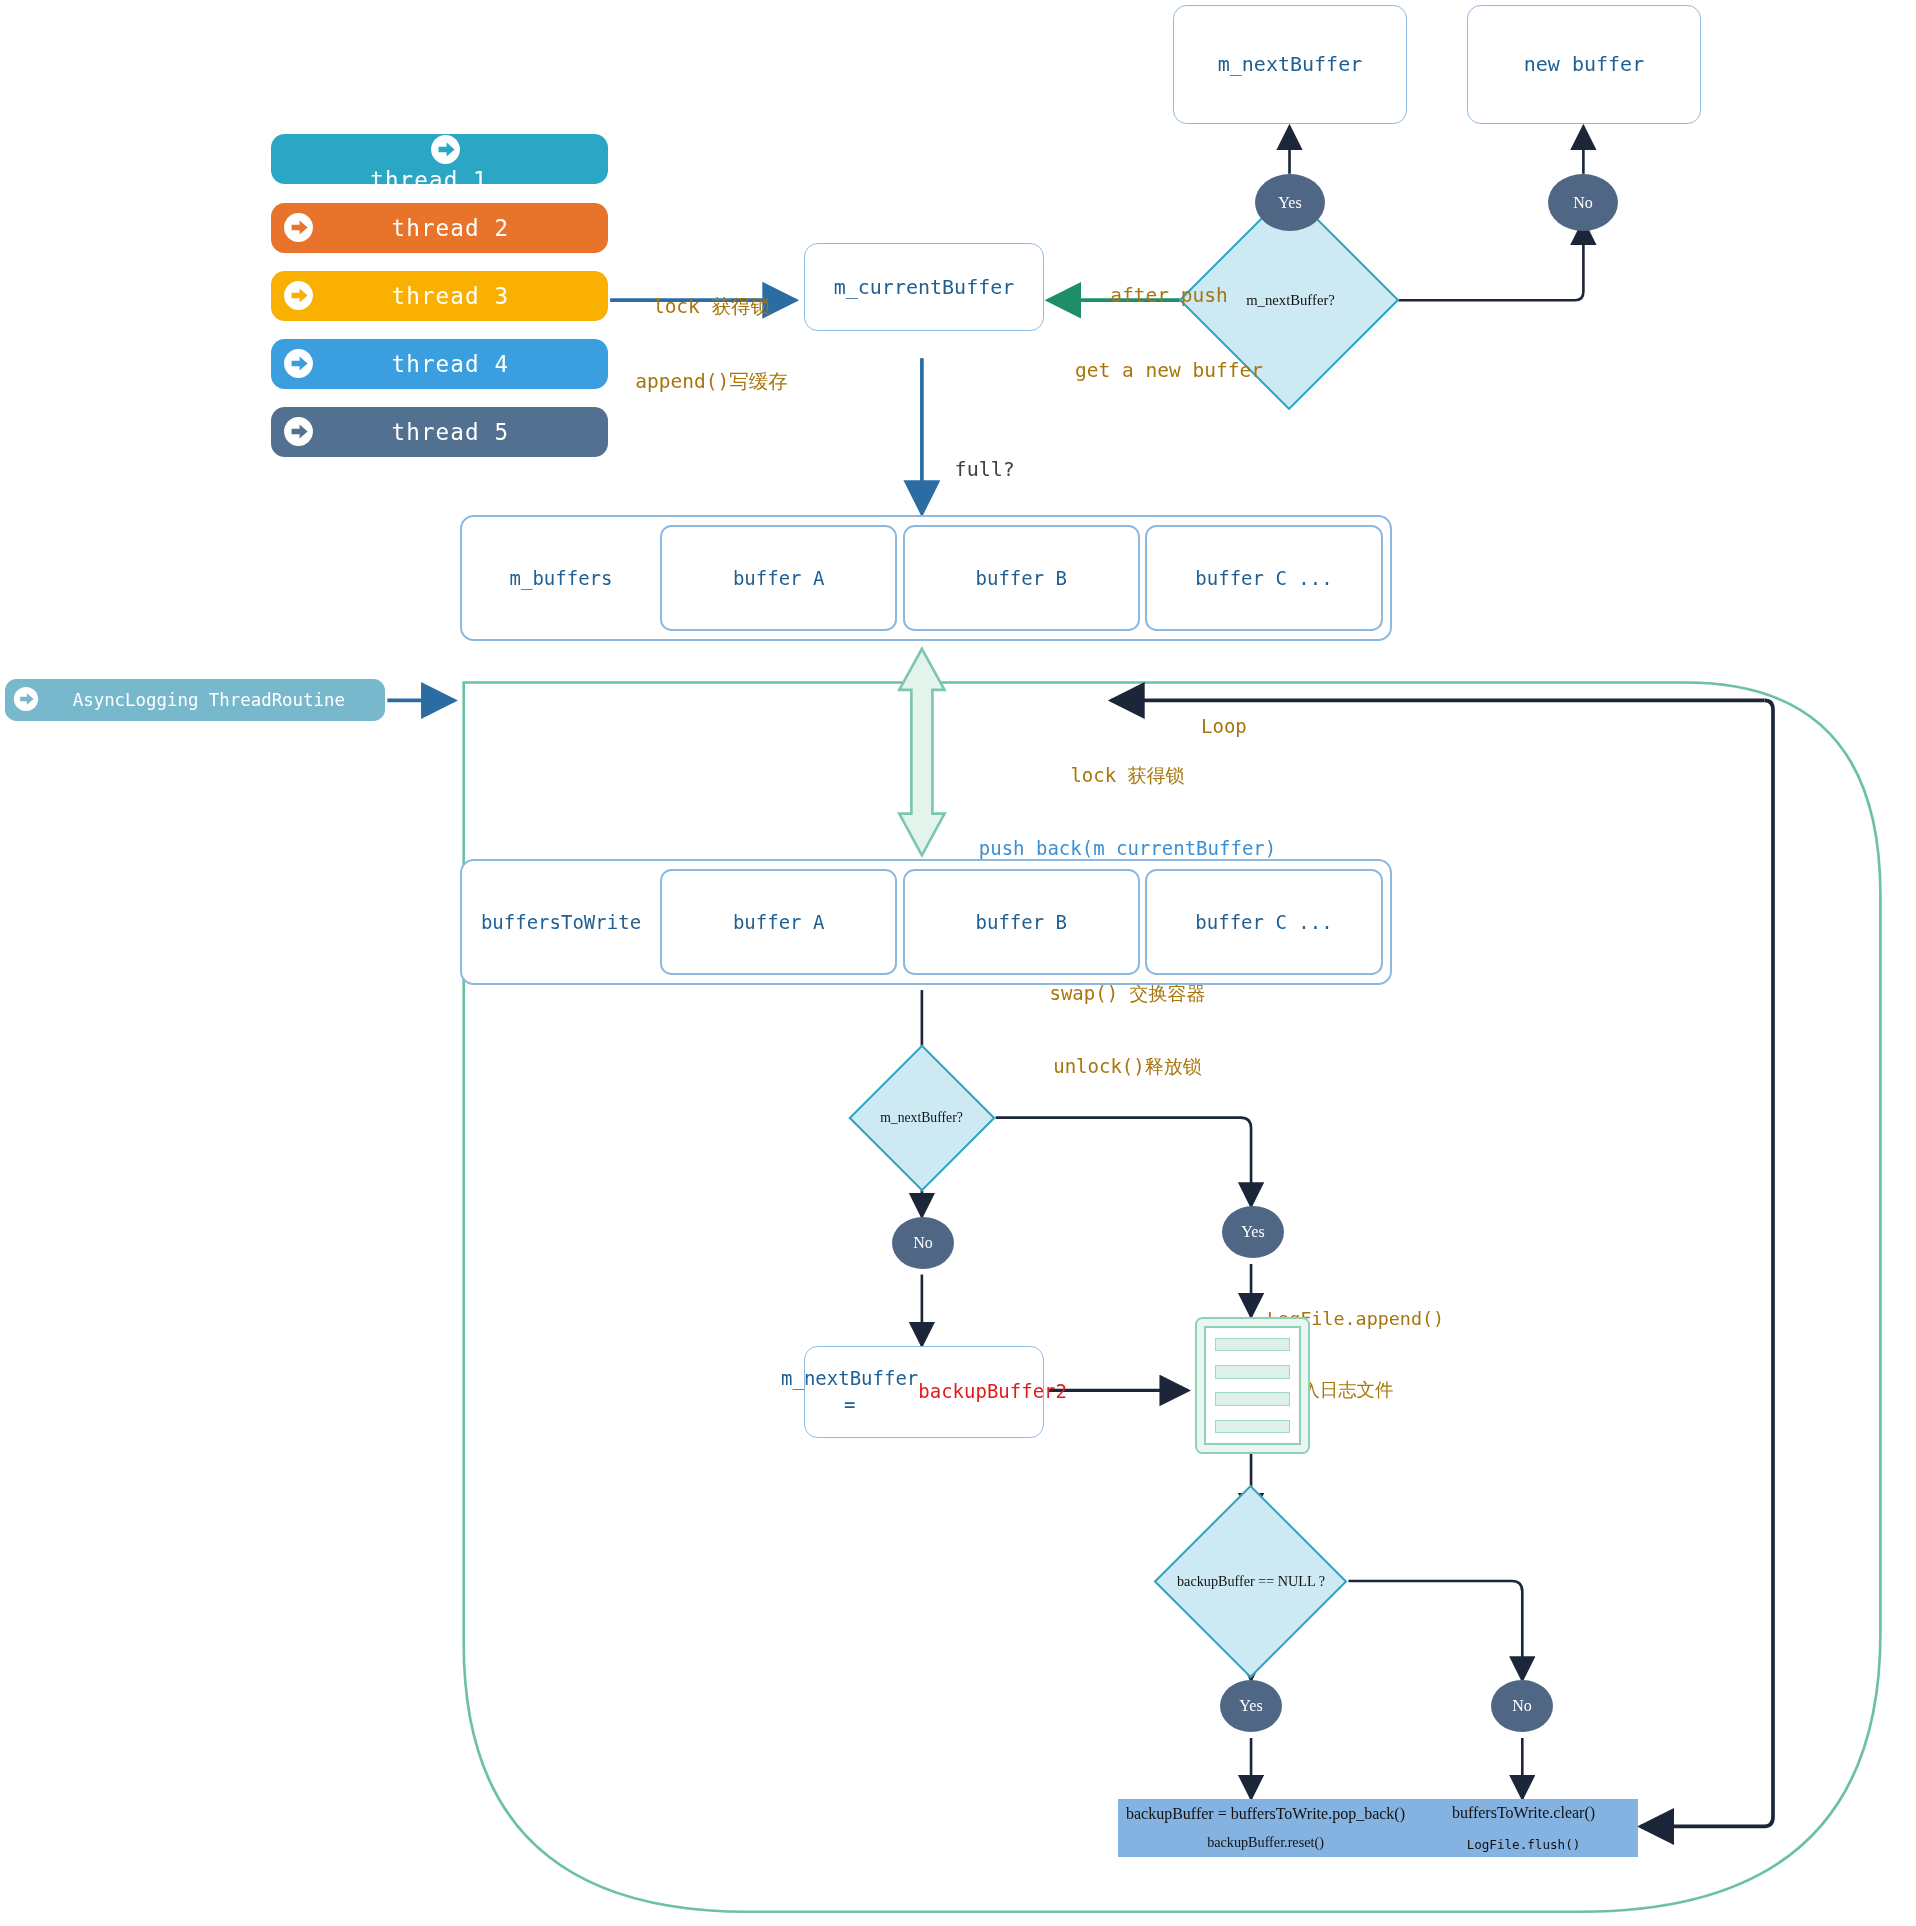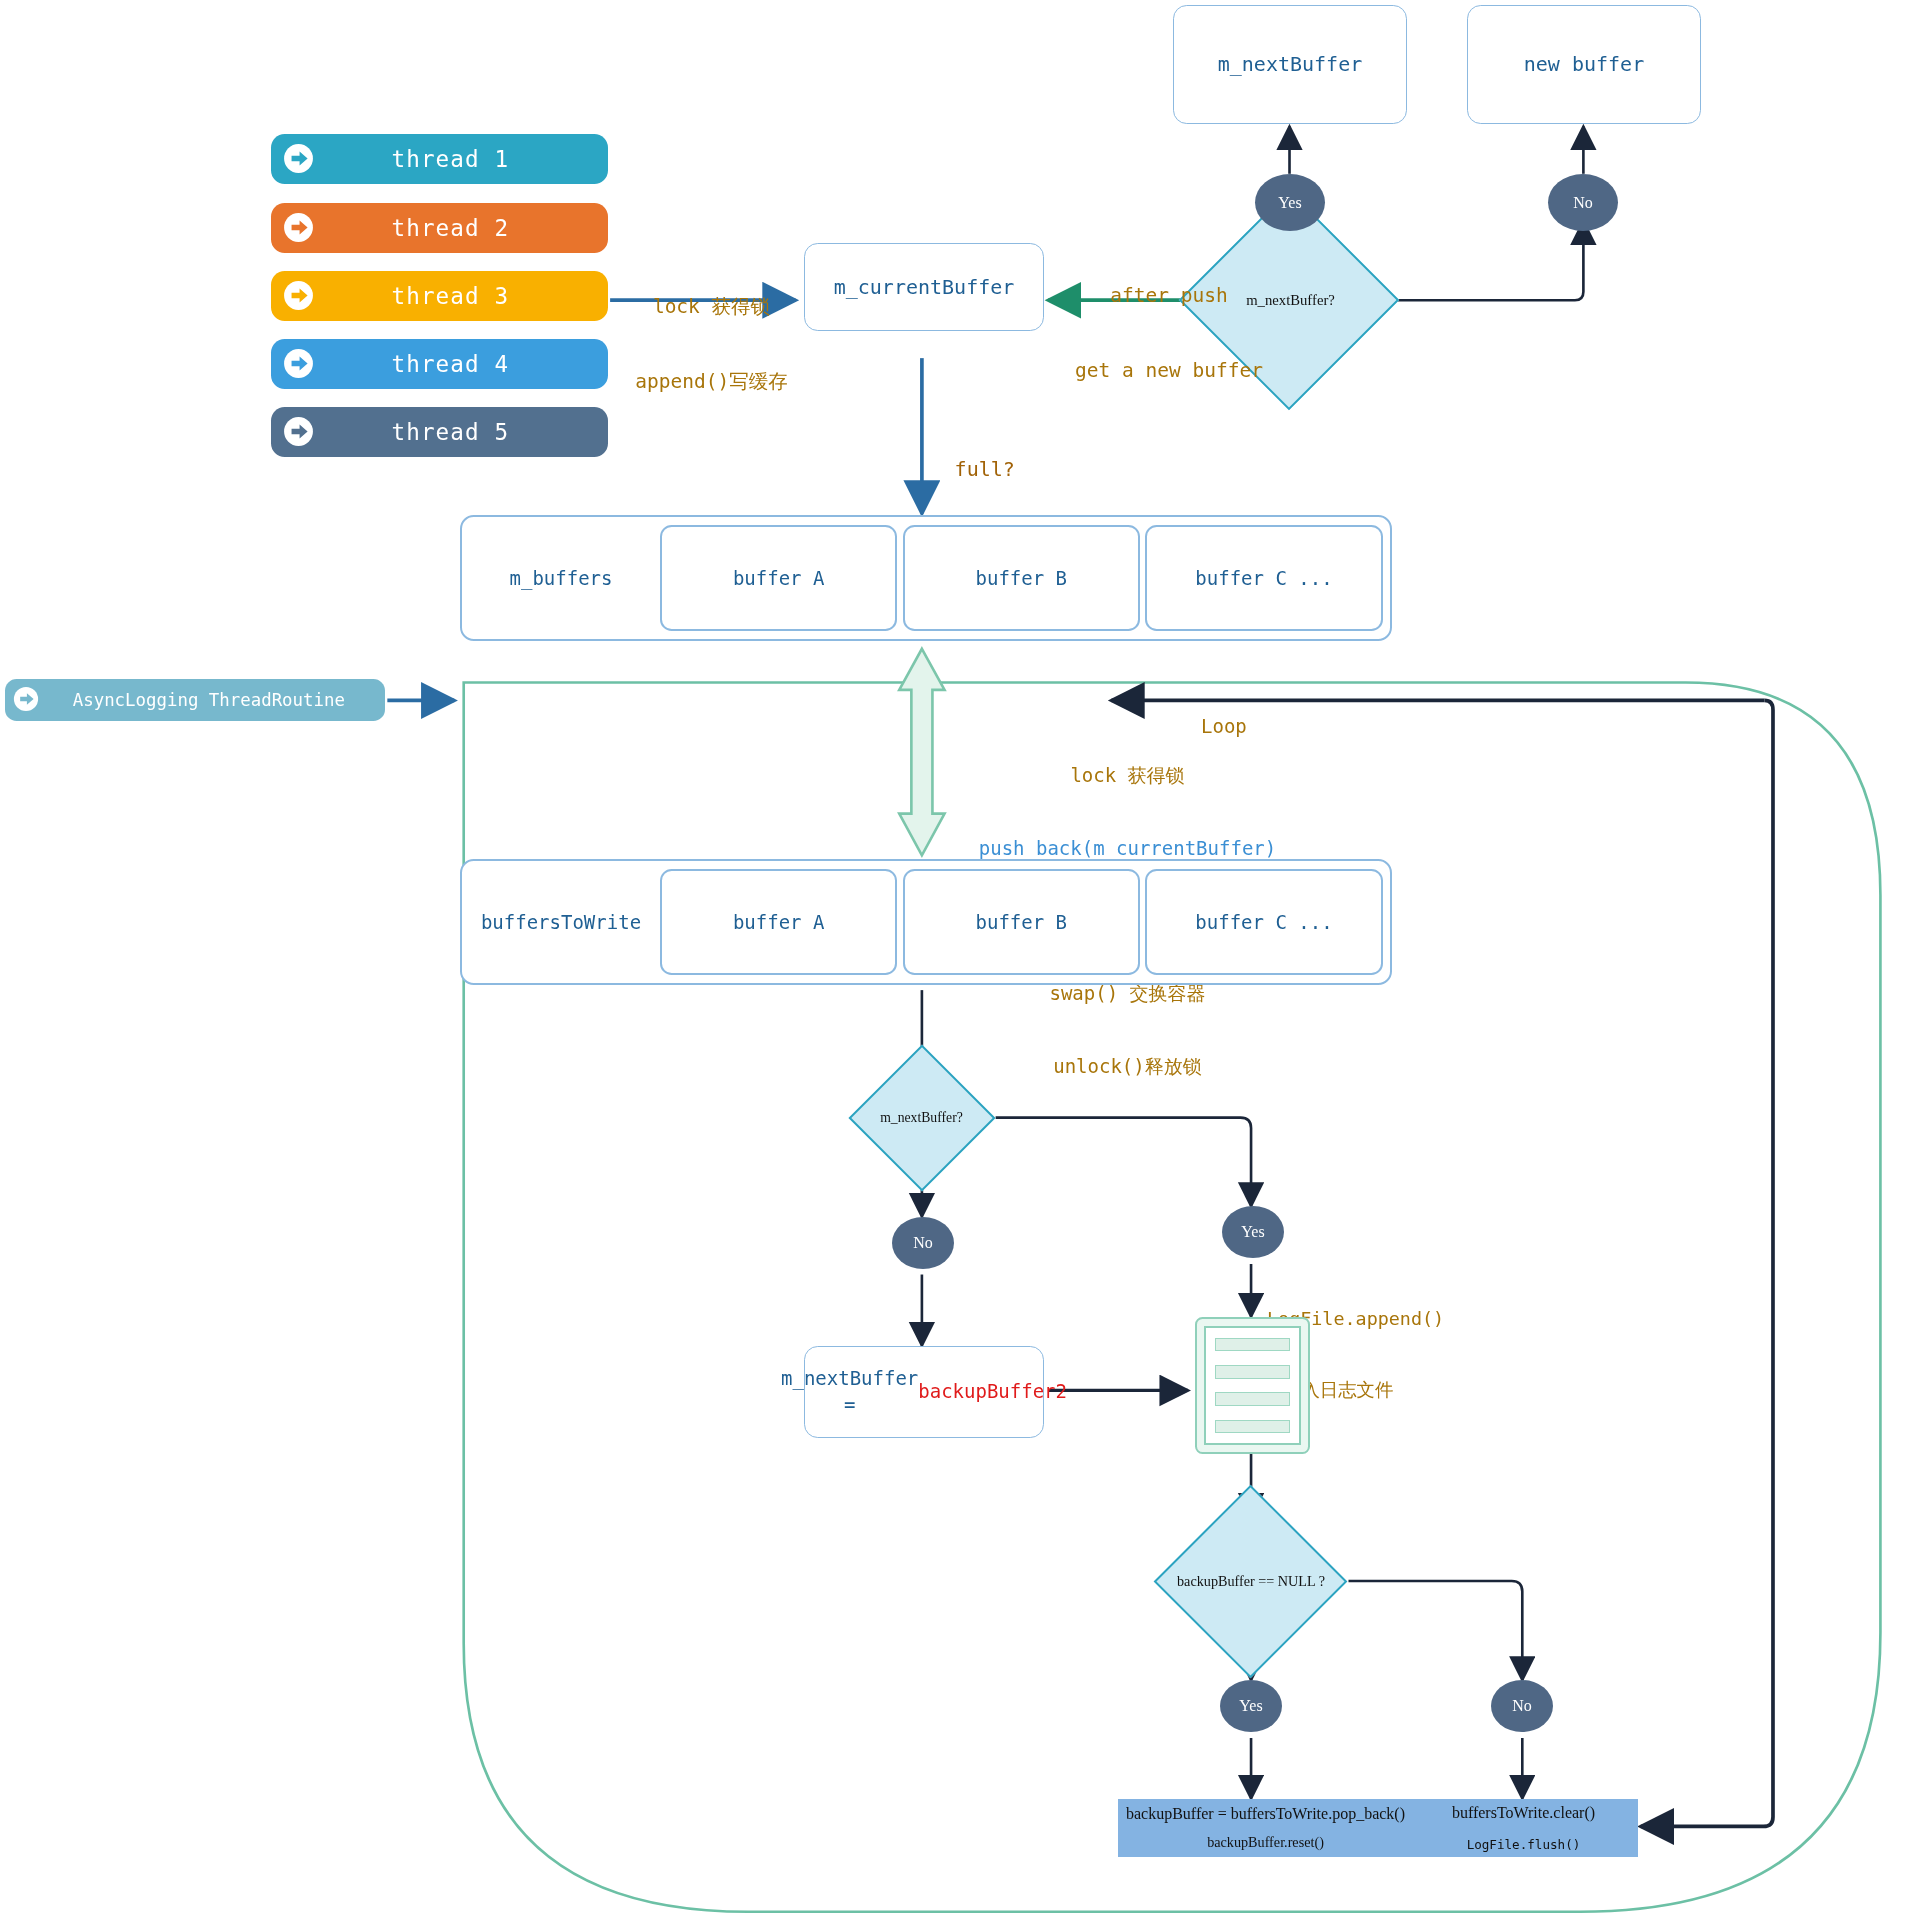--- a/index.html
+++ b/index.html
@@ -77,21 +77,21 @@
   }
   .proc-box .l1{font-size:16px;line-height:1.1;}
   .proc-box .l2{font-size:14.2px;margin-top:11.6px;}
   .proc-box .mono{font-family:"DejaVu Sans Mono",monospace;font-size:12.6px;margin-top:16px;}
 
   
   .elabel{
     font-family:"DejaVu Sans Mono",monospace;white-space:pre;line-height:1.28;
   }
   .elabel.gold{color:#a8750a;}
-  .elabel.plum{color:#a16207;}
+  .elabel.plum{color:#404040;}
   .elabel .red{color:#e01b1b;}
   .elabel .gold{color:#a8750a;}
   .elabel .blu{color:#3b8fd4;}
 
   
   .doc-icon{
     border:2.6px solid #8fd0ba;border-radius:7.4px;background:#eaf7f1;
     padding:7.4px;display:flex;align-items:center;justify-content:center;
   }
   .doc-inner{
@@ -159,21 +159,21 @@
 
     <path d="M 2375 3125 L 2375 3190" stroke="#1b2639" stroke-width="5" fill="none" marker-end="url(#ahDark)"></path>
     <path d="M 2375 3300 L 2375 3415" stroke="#1b2639" stroke-width="5" fill="none" marker-end="url(#ahDark)"></path>
 
     <path d="M 2560 3002 L 2870 3002 Q 2890 3002 2890 3022 L 2890 3190" stroke="#1b2639" stroke-width="5" fill="none" marker-end="url(#ahDark)"></path>
     <path d="M 2890 3300 L 2890 3415" stroke="#1b2639" stroke-width="5" fill="none" marker-end="url(#ahDark)"></path>
 
     <path d="M 2620 3468 L 2675 3468" stroke="#1b2639" stroke-width="7" fill="none" marker-end="url(#ahDark)"></path>
   </svg>
 
-  <div class="abs thread-pill" style="left:271px;top:134px;background:#2ba6c4;">
+  <div class="abs thread-pill" style="left:271px;top:134px;background:#2ba6c4;flex-direction:column;">
     <span class="ticon">
       <svg width="31" height="31" viewBox="0 0 58 58">
           <circle cx="29" cy="29" r="27" fill="#fff"></circle>
       <path d="M16 24 L31 24 L31 16 L46 29 L31 42 L31 34 L16 34 Z" fill="#2ba6c4"></path>
         </svg>
     </span>
     <span class="tlabel">thread 1</span>
   </div>
 
   <div class="abs thread-pill" style="left:271px;top:203px;background:#e8742c;justify-content:center;">

